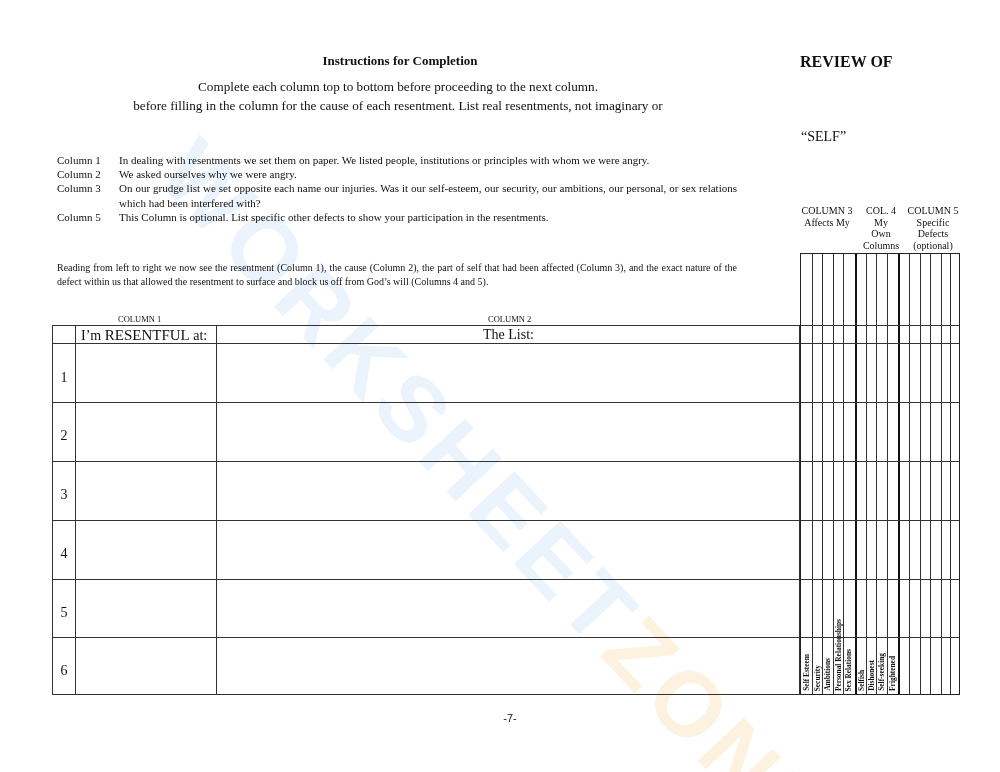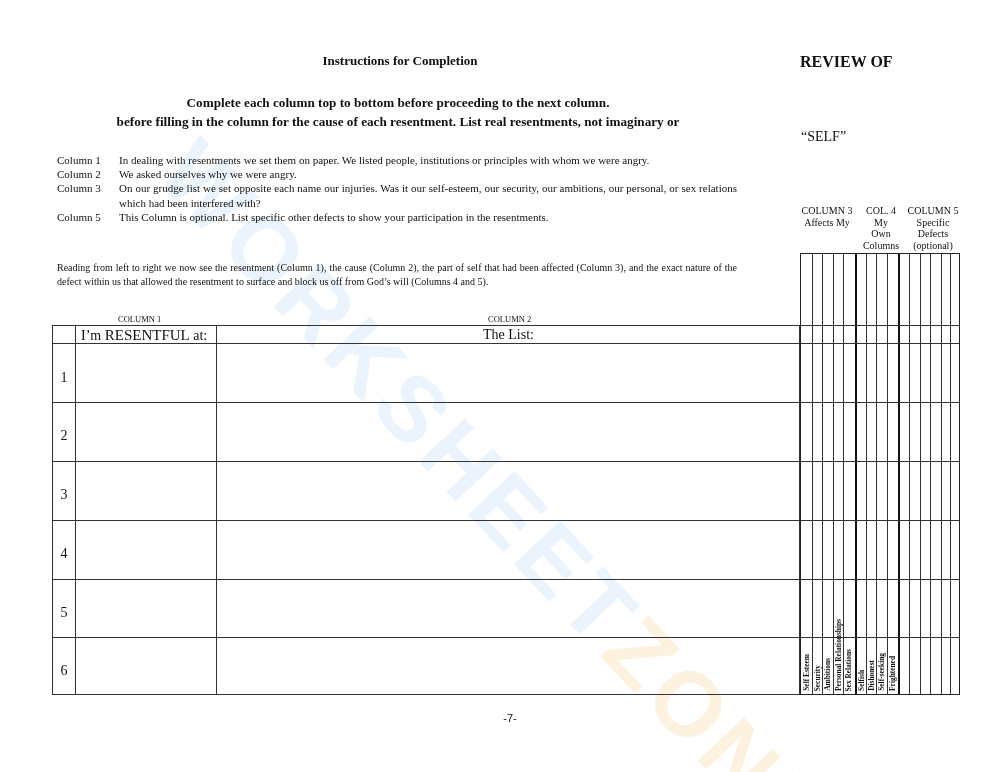--- a/index.html
+++ b/index.html
@@ -4,21 +4,21 @@
 <style>
   html, body { margin:0; padding:0; }
   body { width:1000px; height:772px; background:#fff; position:relative; overflow:hidden;
          font-family:"Liberation Serif","DejaVu Serif",serif; color:#111; }
   .abs { position:absolute; }
   .watermark { position:absolute; left:215px; top:120px; font-family:"Liberation Sans",sans-serif;
                font-weight:bold; font-size:92px; letter-spacing:6px; color:#dbeafc; opacity:0.55;
                transform:rotate(47deg); transform-origin:0 0; white-space:nowrap; pointer-events:none; }
   .watermark .z { color:#fde9c7; }
   .instr-title { left:300px; top:53px; width:200px; text-align:center; font-weight:bold; font-size:13px; }
-  .instr-bold { left:58px; top:77px; width:680px; text-align:center; font-weight:bold; font-size:13.2px; line-height:19px;margin-top:16px; }
+  .instr-bold { left:58px; top:77px; width:680px; text-align:center; font-weight:normal; font-size:13.2px; line-height:19px; }
   .review-title { left:800px; top:52px; width:163px; font-weight:bold; font-size:16px; line-height:20px; }
   .self-label { left:801px; top:129px; font-size:14px; }
   .col-list { left:57px; top:153px; width:680px; font-size:11px; line-height:14.2px; }
   .col-row { display:flex; }
   .col-row .k { width:62px; flex:none; }
   .col-row .v { flex:1; text-align:justify; }
   .reading { left:57px; top:261px; width:680px; font-size:10px; line-height:14.2px; text-align:justify; }
   .col-cap { font-size:8.5px; top:314px; }
   .main-table { left:52px; top:325px; width:748px; height:370px; border:1.3px solid #333; box-sizing:border-box; }
   .row { position:absolute; left:0; right:0; border-top:1.3px solid #333; }

